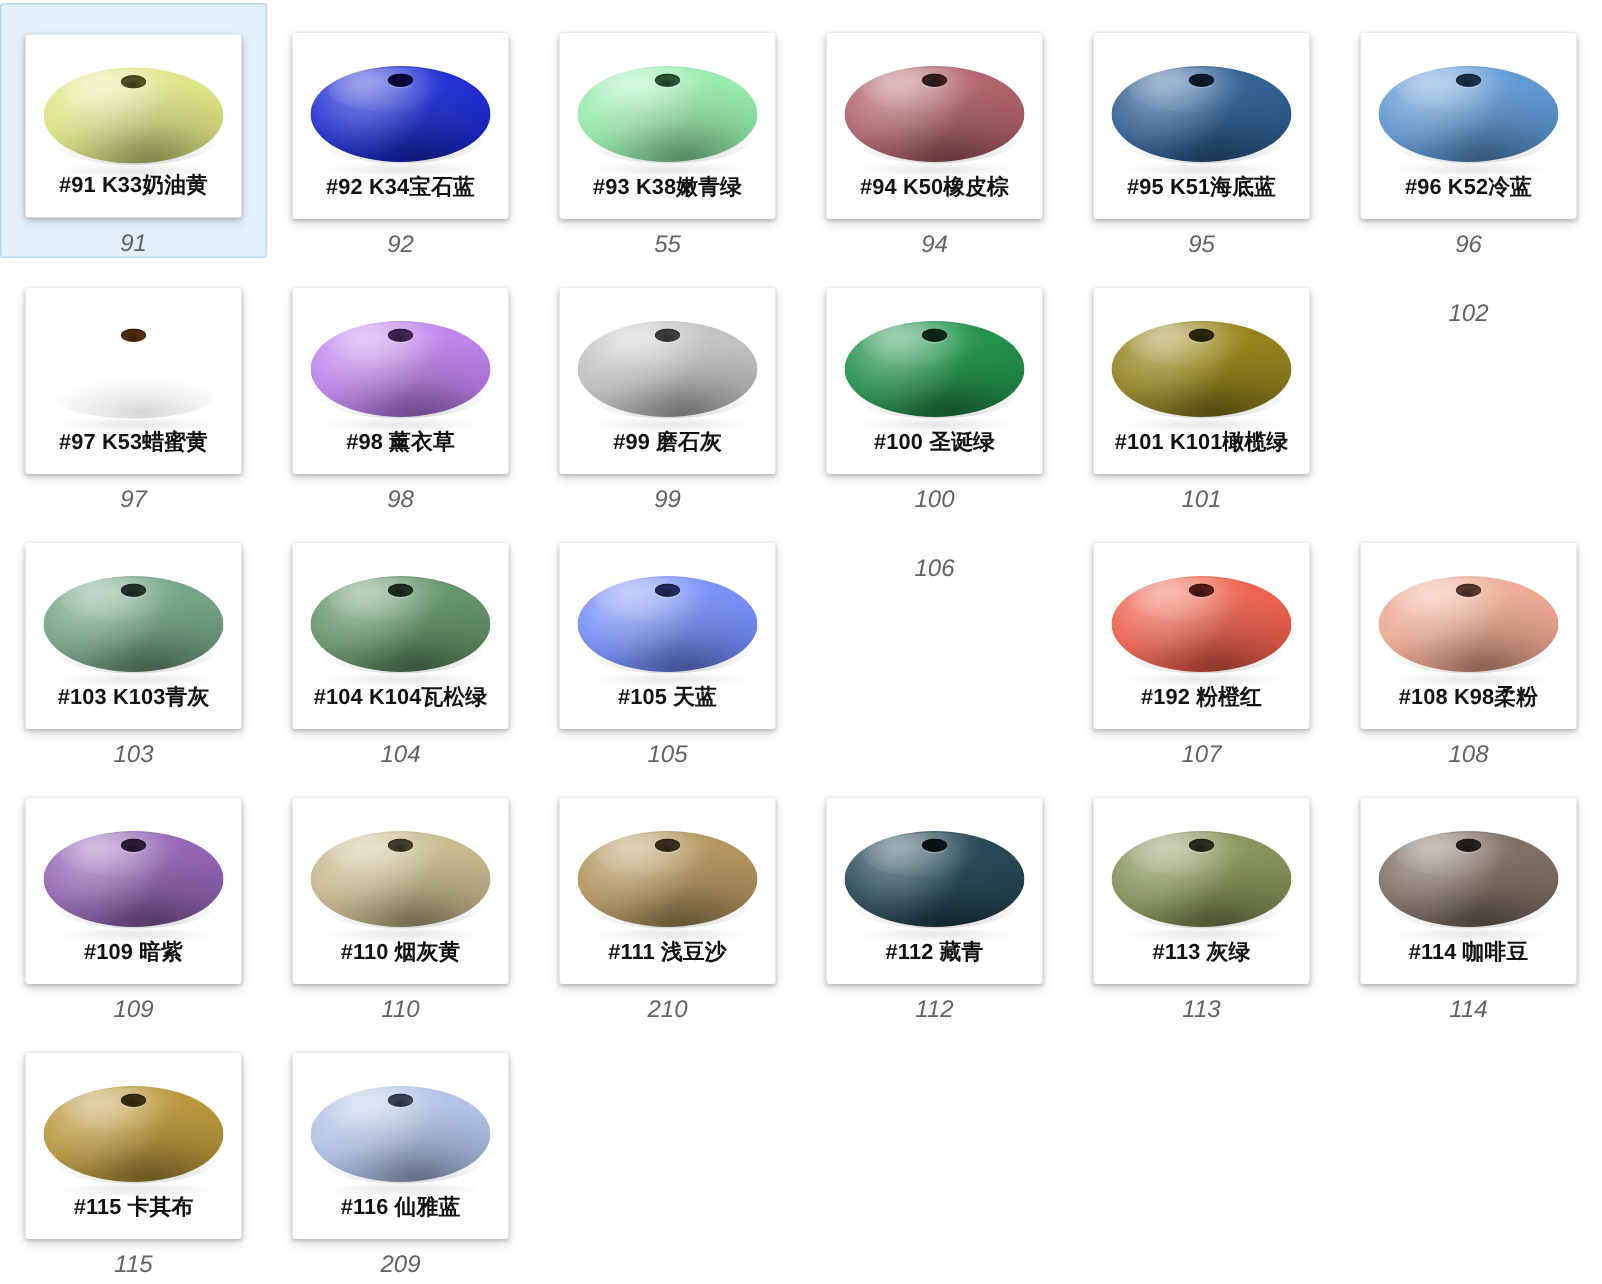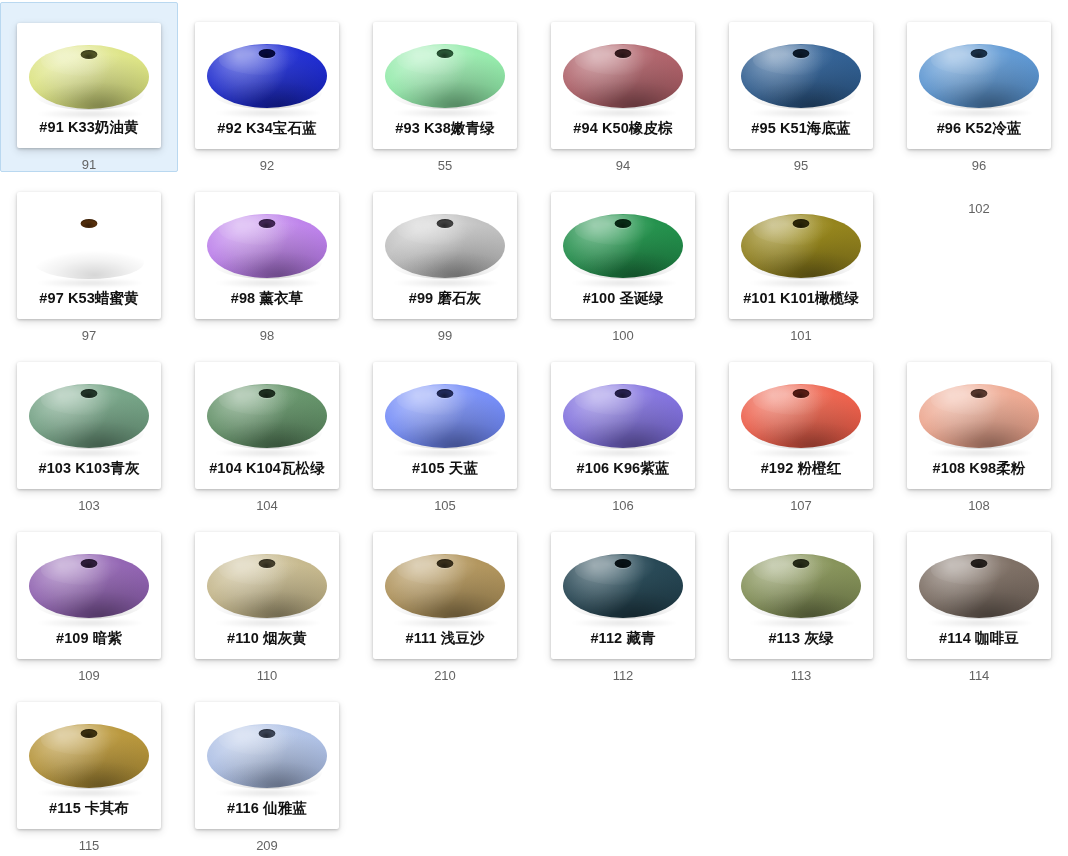--- a/index.html
+++ b/index.html
@@ -147,24 +147,25 @@
     font-size: 14.5px;
     font-weight: bold;
     color: #121212;
     letter-spacing: 0.1px;
     line-height: 1;
     white-space: nowrap;
   }
 
   .caption {
     margin-top: 10px;
-    font-size: 13px;
+    font-size: 16px;
     color: #636363;
     text-align: center;
     line-height: 1;
+    font-style: italic;
   }
 </style>
 </head>
 <body>
 
 <div id="grid">
     <div class="cell selected">
       <div class="card">
         <div class="bead-stage">
           <div class="contact-shadow"></div>
@@ -329,29 +330,20 @@
           <div class="contact-shadow"></div>
           <div class="bead" style="--bead: #6d86f6; --bead-light: #8b9ff9; --bead-dark: #4f66d8;">
             <div class="hole" style="--bead-dark: #4f66d8;"></div>
           </div>
         </div>
         <div class="card-label">#105 天蓝</div>
       </div>
       <div class="caption">105</div>
     </div>
     <div class="cell">
-      <div class="card">
-        <div class="bead-stage">
-          <div class="contact-shadow"></div>
-          <div class="bead" style="--bead: #7b6ada; --bead-light: #9486e6; --bead-dark: #5c4cb6;">
-            <div class="hole" style="--bead-dark: #5c4cb6;"></div>
-          </div>
-        </div>
-        <div class="card-label">#106 K96紫蓝</div>
-      </div>
       <div class="caption">106</div>
     </div>
     <div class="cell">
       <div class="card">
         <div class="bead-stage">
           <div class="contact-shadow"></div>
           <div class="bead" style="--bead: #ea5945; --bead-light: #f2755f; --bead-dark: #c8412f;">
             <div class="hole" style="--bead-dark: #c8412f;"></div>
           </div>
         </div>

